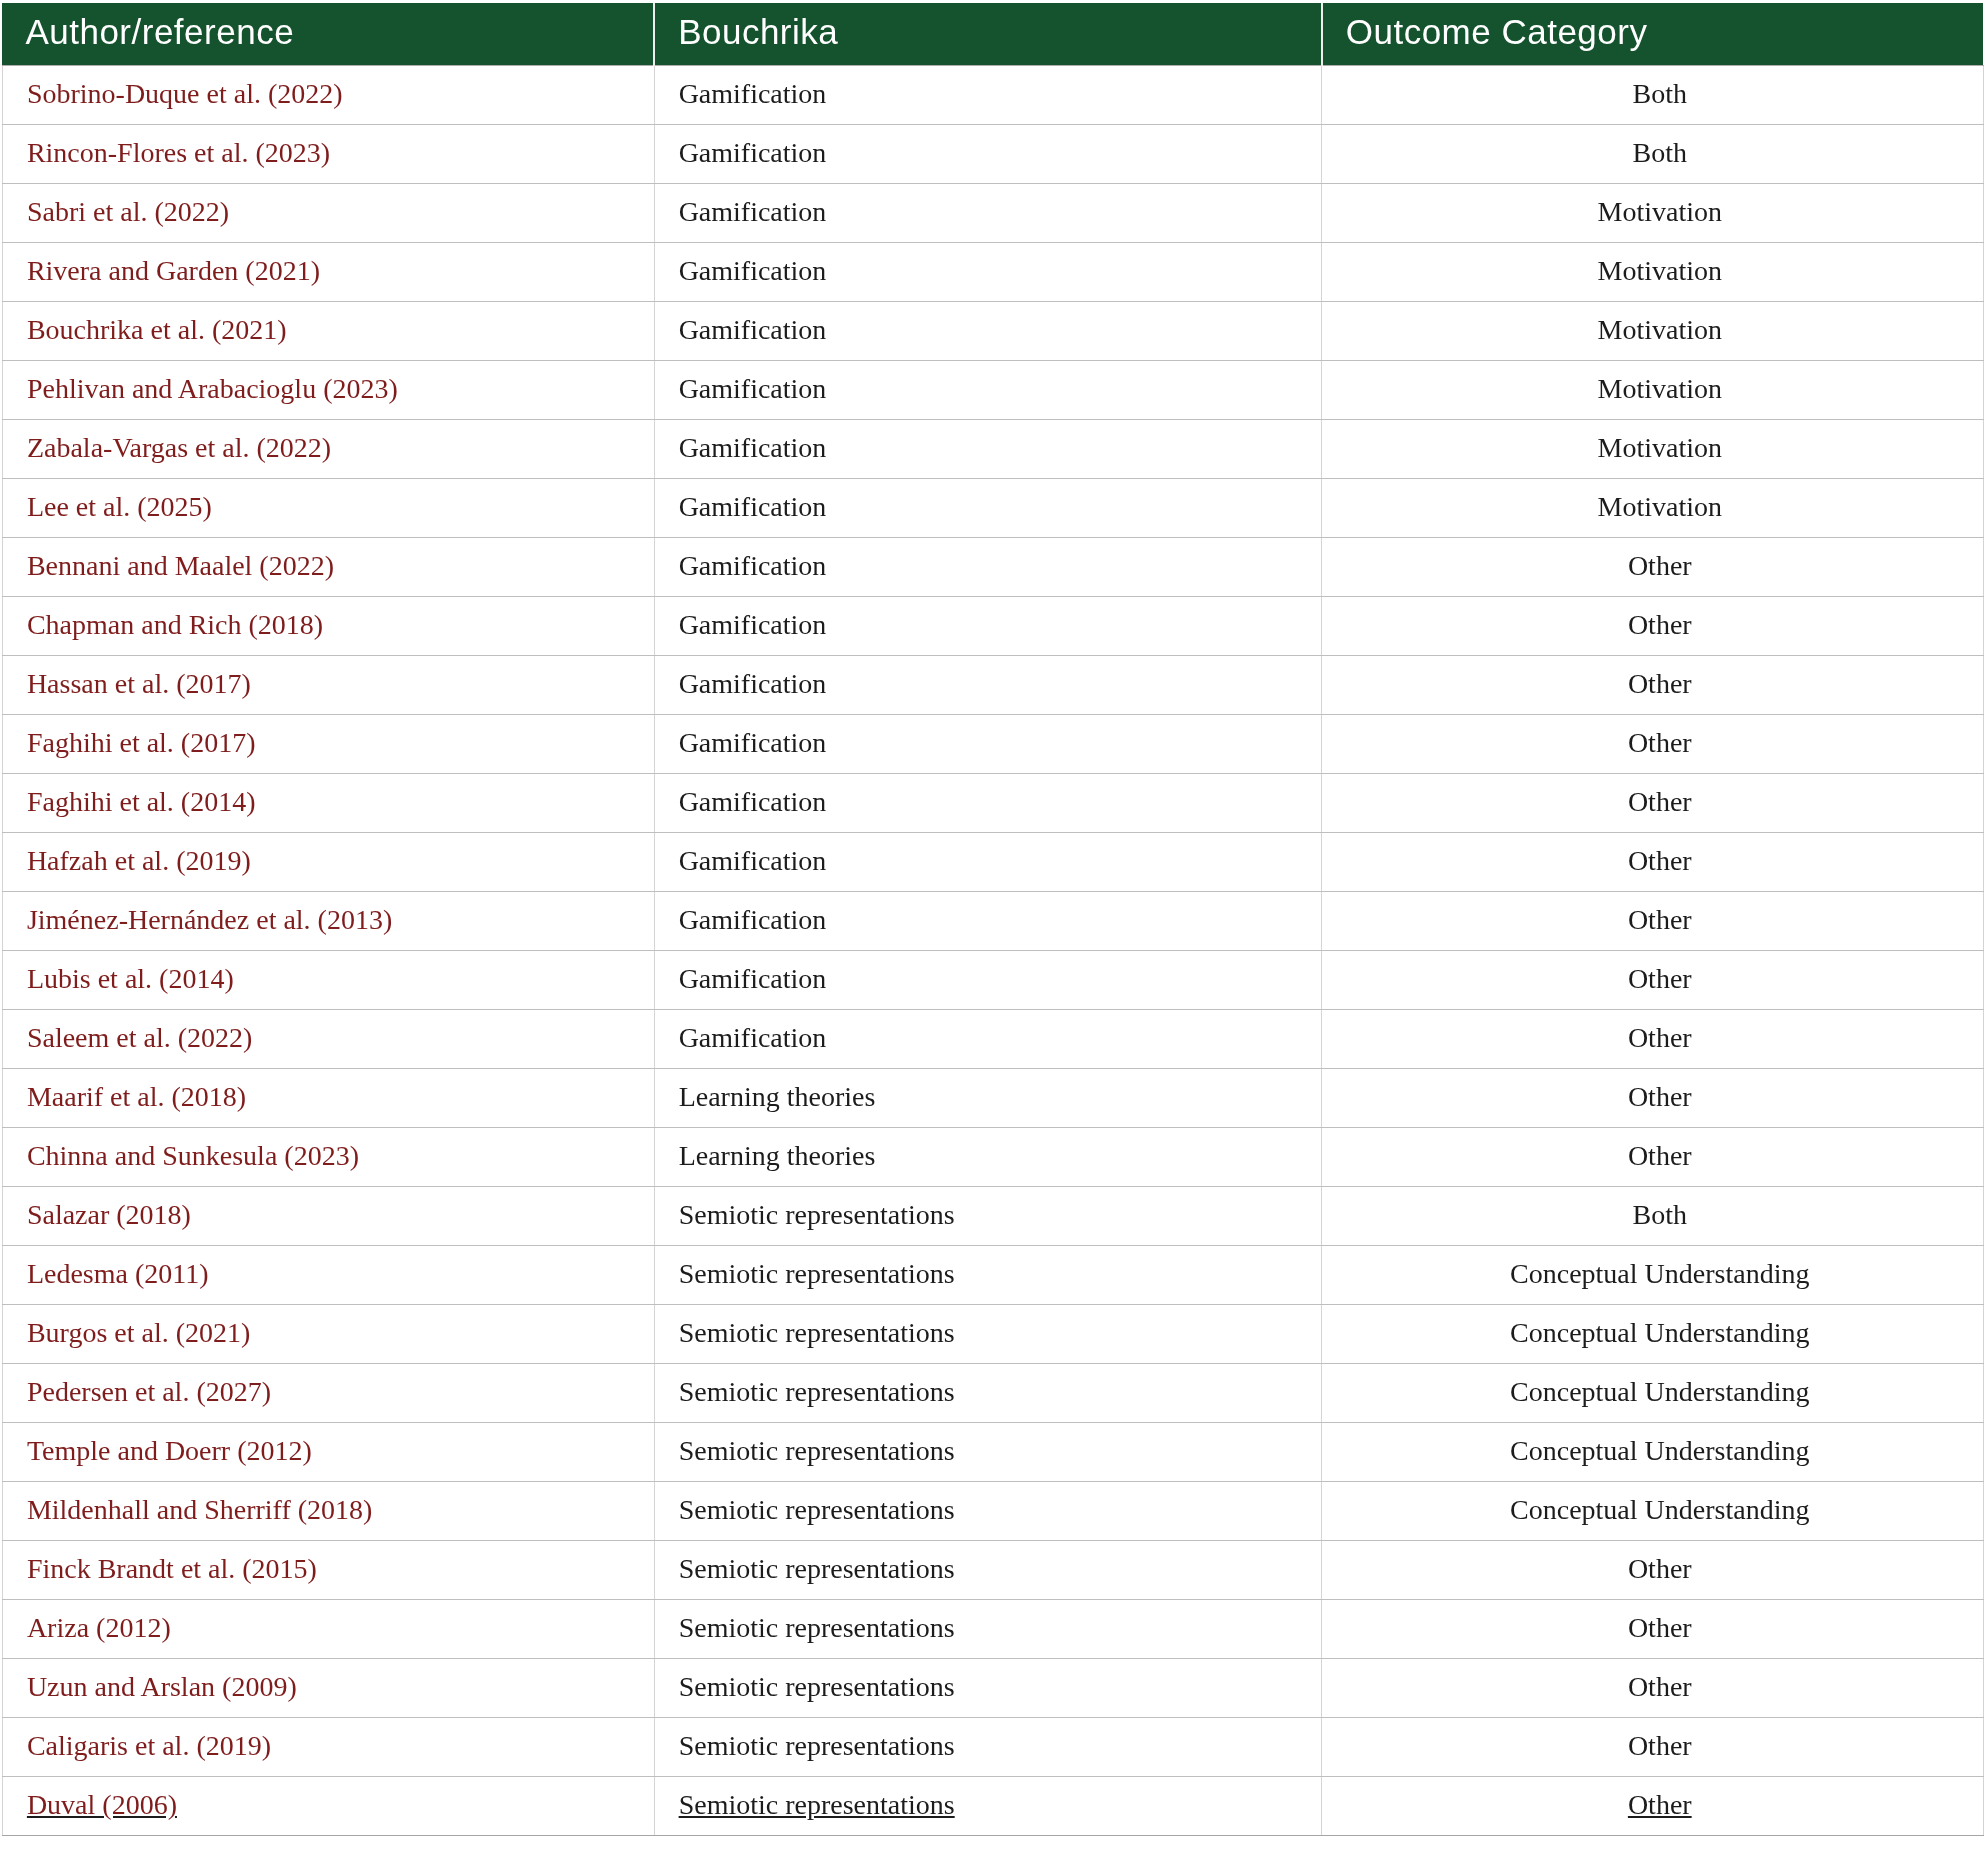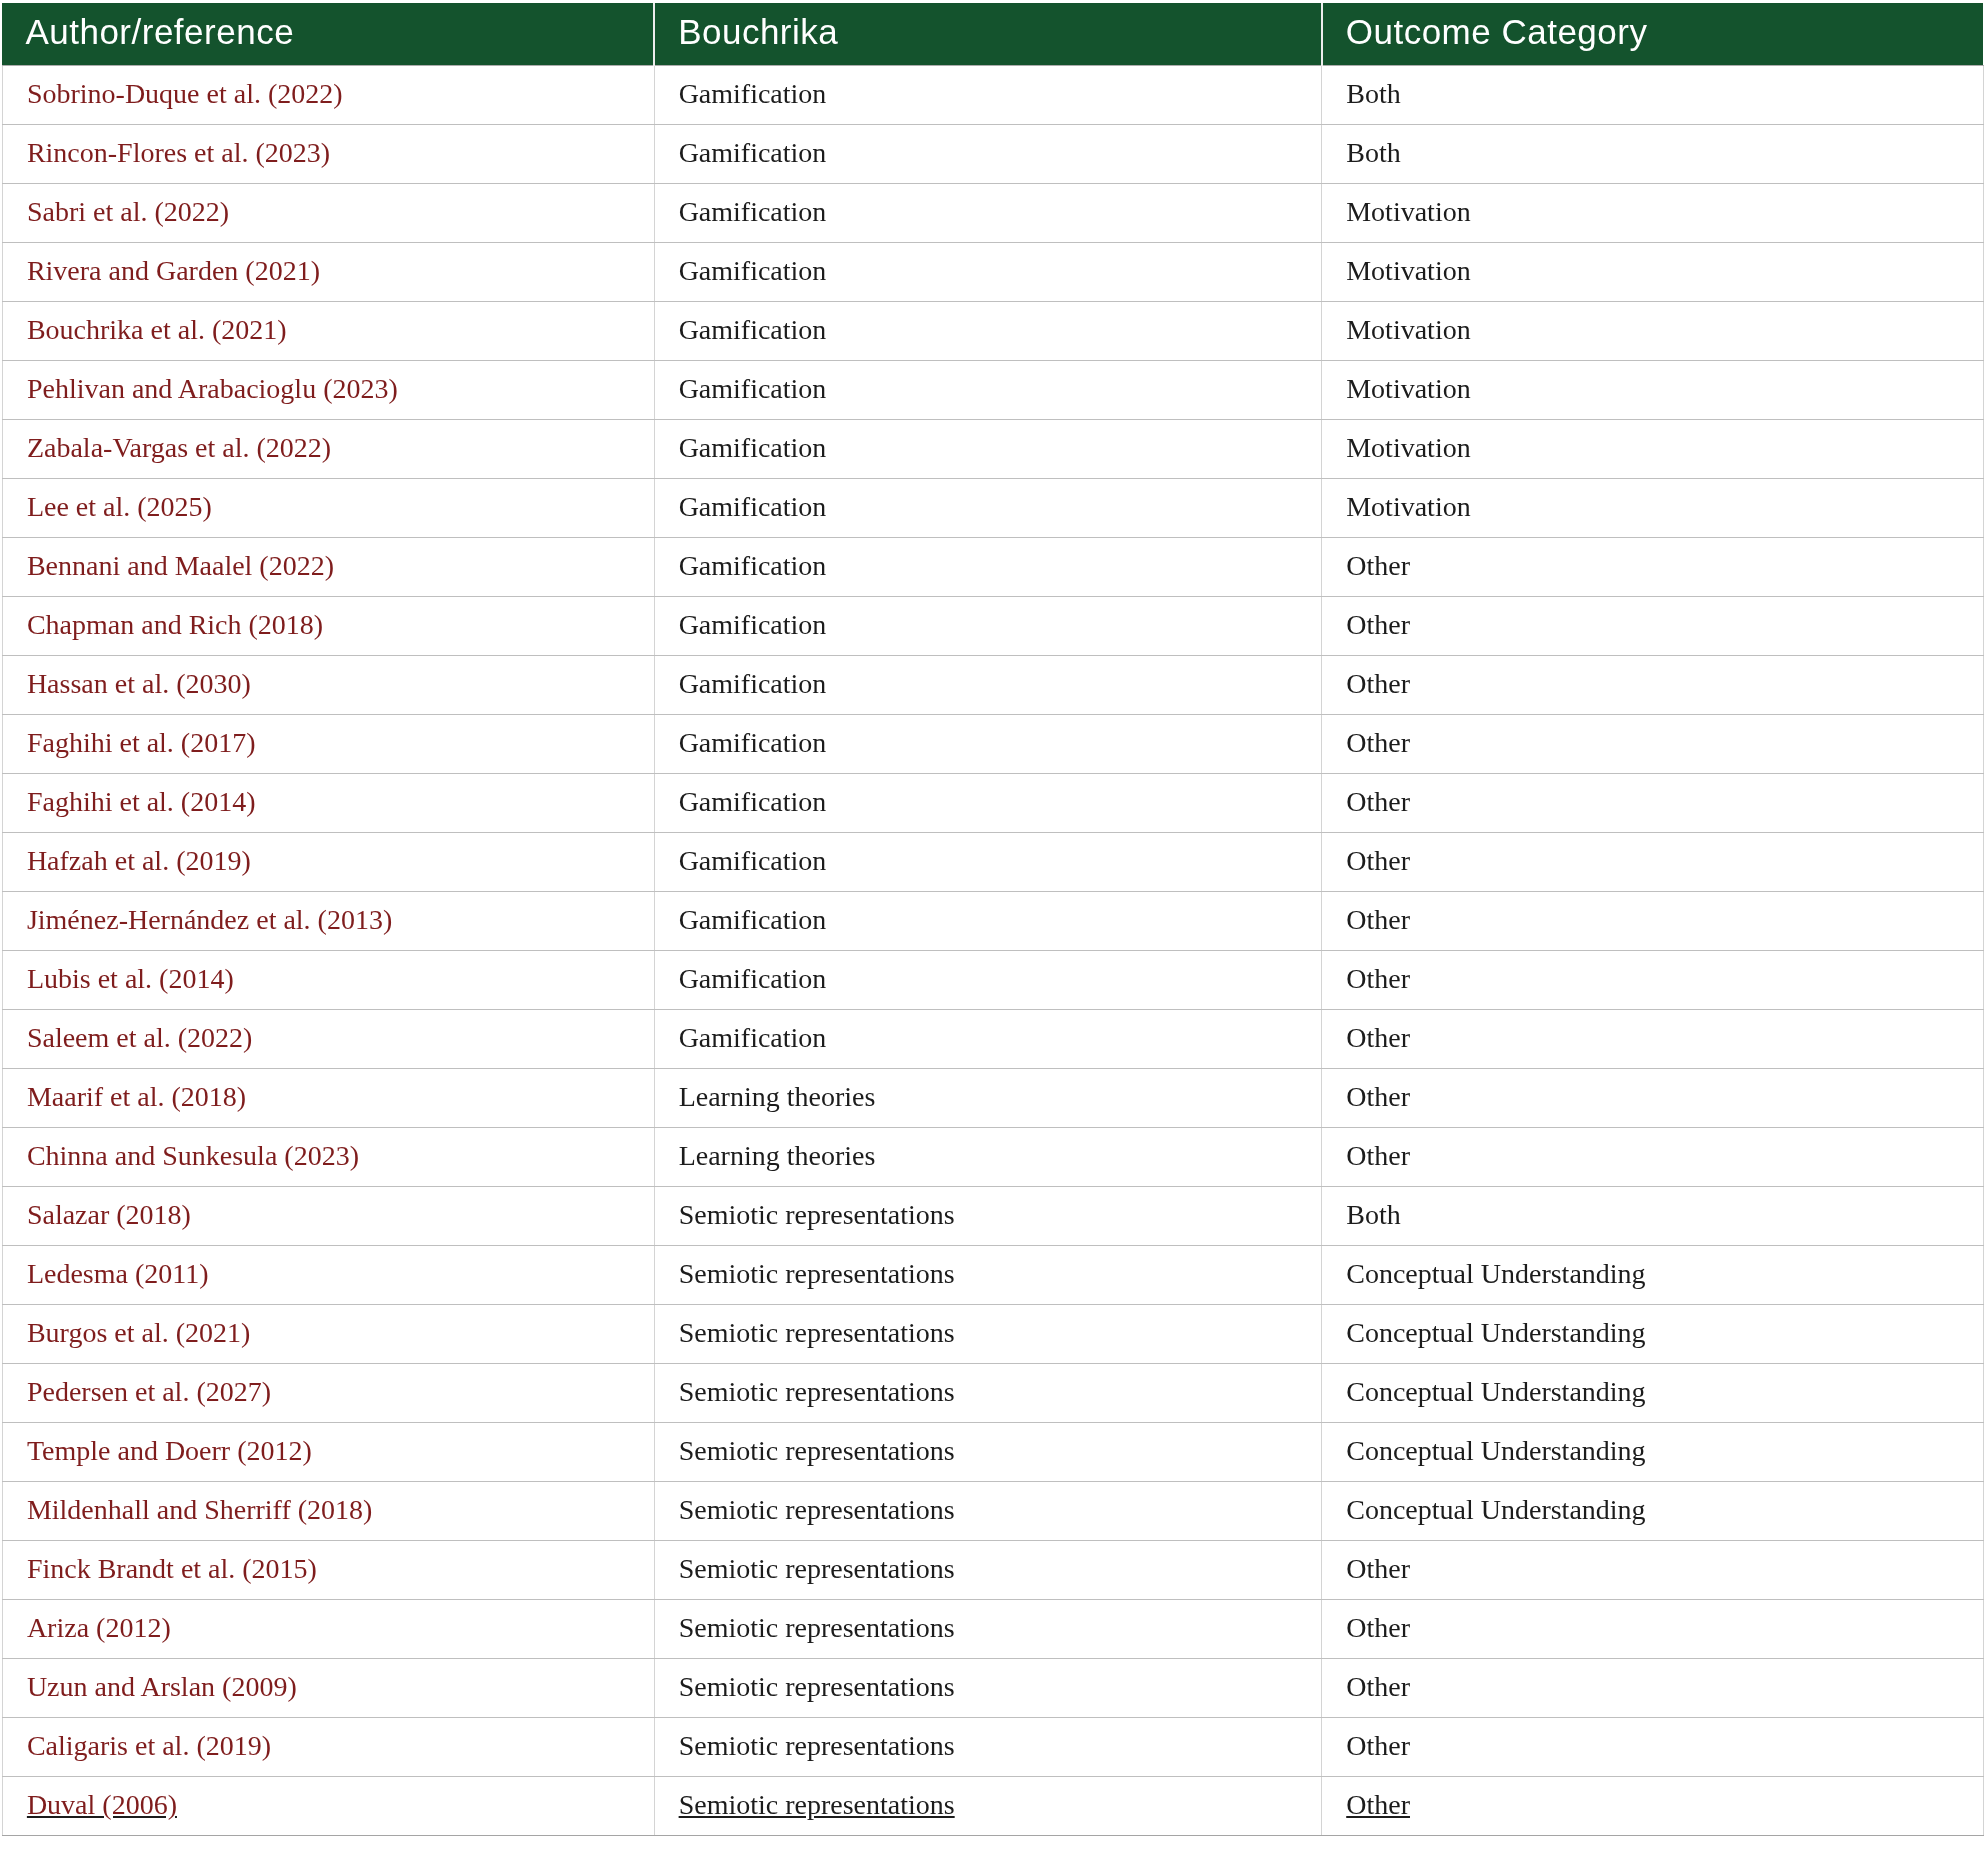--- a/index.html
+++ b/index.html
@@ -51,21 +51,21 @@
     border-bottom: 1.9px solid #bfbfbf;
     vertical-align: middle;
     background: #ffffff;
     white-space: nowrap;
     overflow: hidden;
   }
   tbody td + td {
     border-left: 1.9px solid #d4d4d4;
   }
   tbody td:first-child { border-left: 1.9px solid #d4d4d4; }
-  tbody td:last-child  { border-right: 1.9px solid #d4d4d4; }
+  tbody td:last-child  { border-right: 1.9px solid #d4d4d4; text-align: center; }
   tbody tr:last-child td { border-bottom: 1.9px solid #a5a5a5; text-decoration: underline; }
 
   .ref-link {
     color: #7f1d1d;
     cursor: pointer;
   }
 </style>
 </head>
 <body>
 
@@ -159,21 +159,21 @@
   <tr>
     <td>
       <span class="ref-link">Chapman and Rich (2018)</span>
     </td>
     <td>Gamification</td>
     <td>Other</td>
   </tr>
 
   <tr>
     <td>
-      <span class="ref-link">Hassan et al. (2030)</span>
+      <span class="ref-link">Hassan et al. (2017)</span>
     </td>
     <td>Gamification</td>
     <td>Other</td>
   </tr>
 
   <tr>
     <td>
       <span class="ref-link">Faghihi et al. (2017)</span>
     </td>
     <td>Gamification</td>

